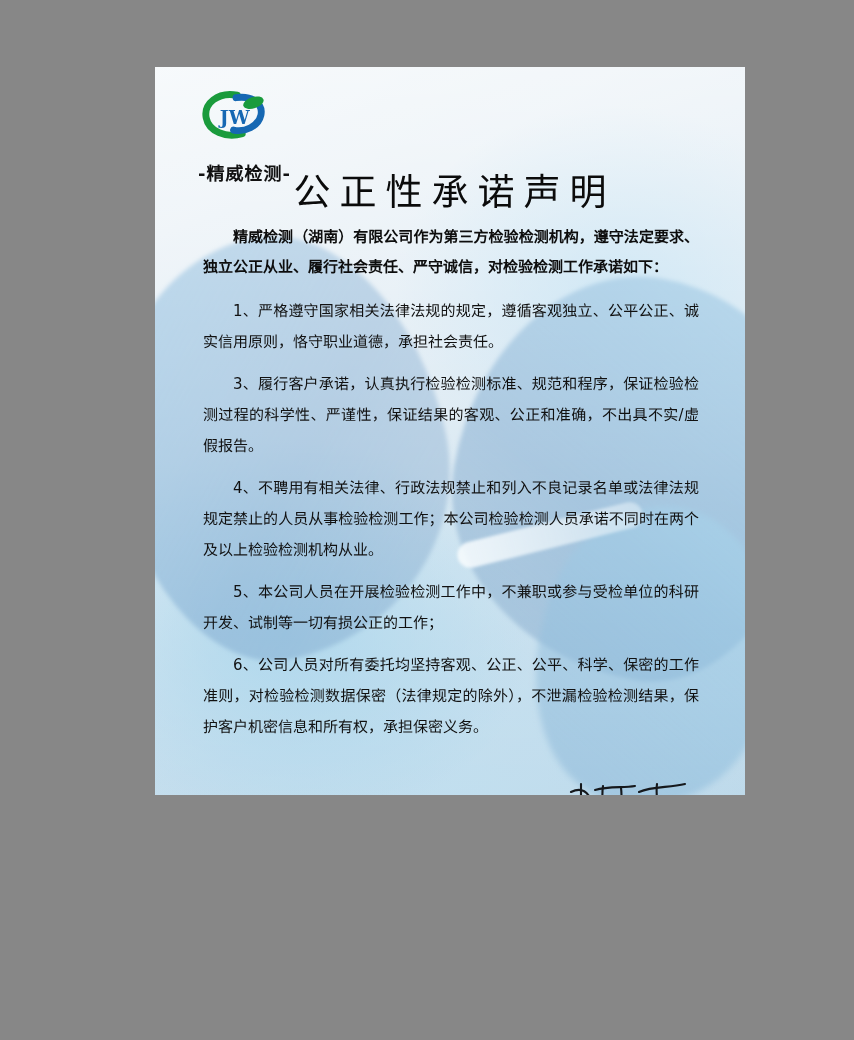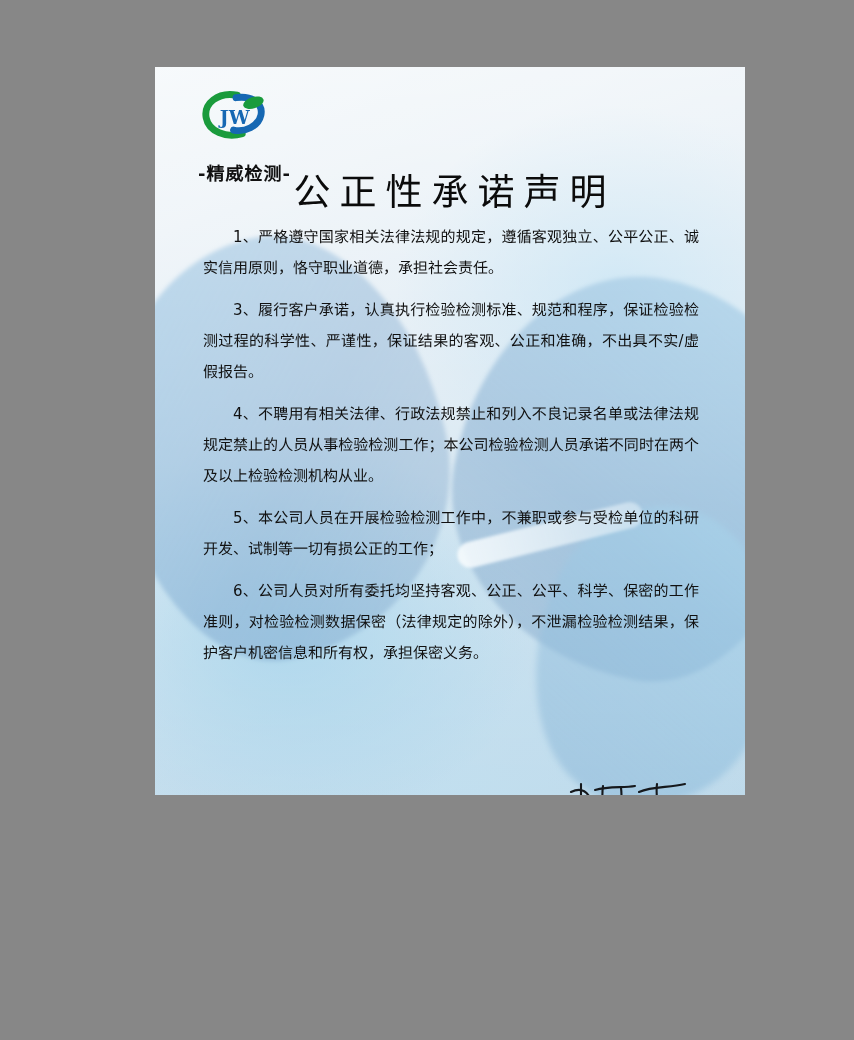--- a/index.html
+++ b/index.html
@@ -241,20 +241,21 @@
           <ellipse cx="88" cy="22" rx="17" ry="9" fill="#1a9b3c" transform="rotate(-18 88 22)"></ellipse>
           <text x="58" y="56" font-family="DejaVu Serif, serif" font-size="30" font-weight="700" fill="#1668b3" text-anchor="middle">JW</text>
         </svg>
       </div>
       <div class="brand-line">-精威检测-</div>
     </div>
 
     <div class="doc-title">公正性承诺声明</div>
 
     <div class="body-block">
+      <p class="lead">精威检测（湖南）有限公司作为第三方检验检测机构，遵守法定要求、独立公正从业、履行社会责任、严守诚信，对检验检测工作承诺如下：</p>
       <p class="item">1、严格遵守国家相关法律法规的规定，遵循客观独立、公平公正、诚实信用原则，恪守职业道德，承担社会责任。</p>
       <p class="item">3、履行客户承诺，认真执行检验检测标准、规范和程序，保证检验检测过程的科学性、严谨性，保证结果的客观、公正和准确，不出具不实/虚假报告。</p>
       <p class="item">4、不聘用有相关法律、行政法规禁止和列入不良记录名单或法律法规规定禁止的人员从事检验检测工作；本公司检验检测人员承诺不同时在两个及以上检验检测机构从业。</p>
       <p class="item">5、本公司人员在开展检验检测工作中，不兼职或参与受检单位的科研开发、试制等一切有损公正的工作；</p>
       <p class="item">6、公司人员对所有委托均坚持客观、公正、公平、科学、保密的工作准则，对检验检测数据保密（法律规定的除外），不泄漏检验检测结果，保护客户机密信息和所有权，承担保密义务。</p>
     </div>
 
     <div class="sign-row">
       <div class="sign-label">总经理：</div>
       <div class="signature">

